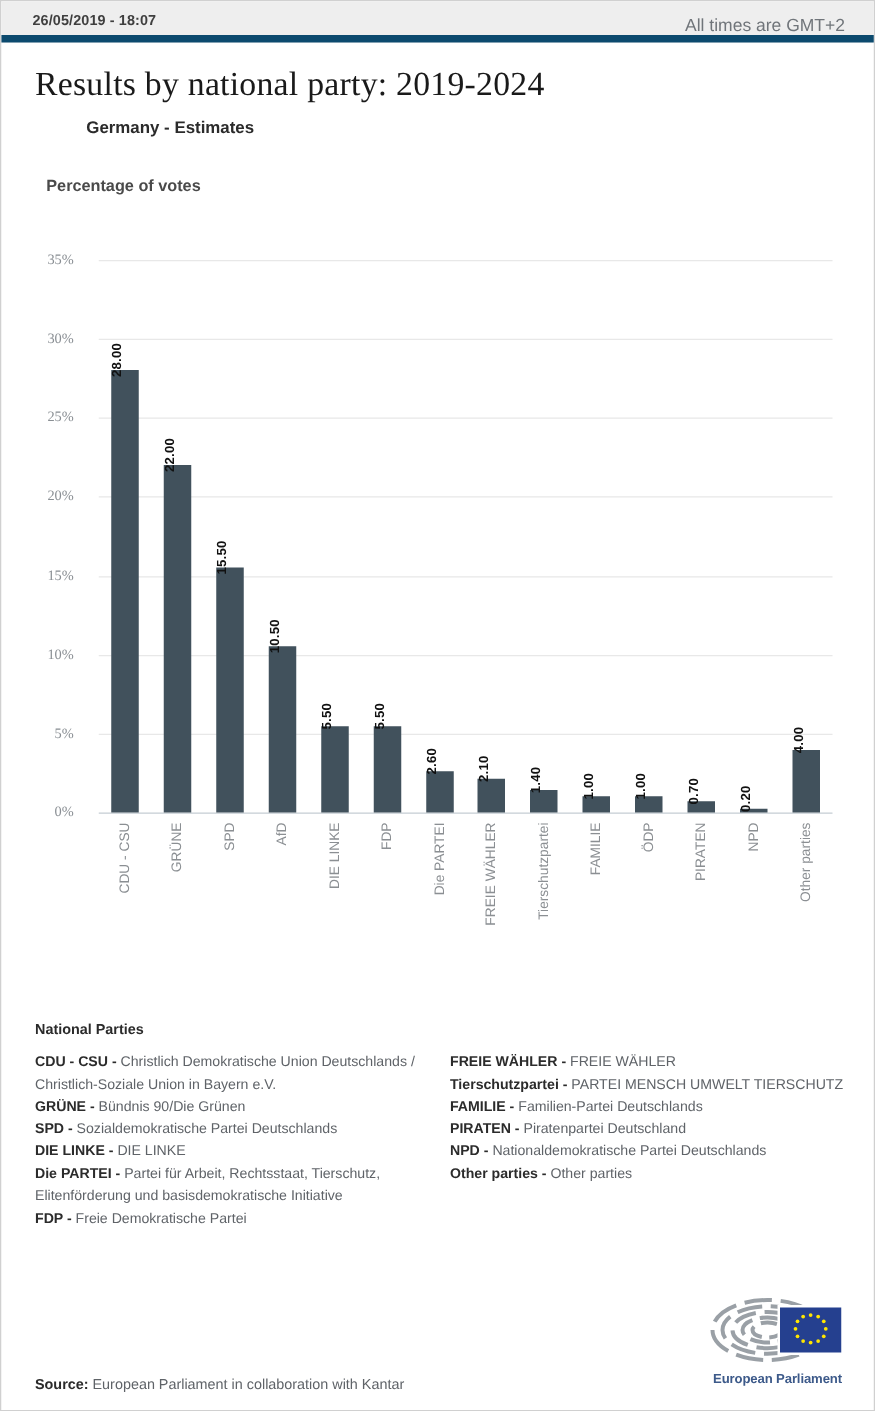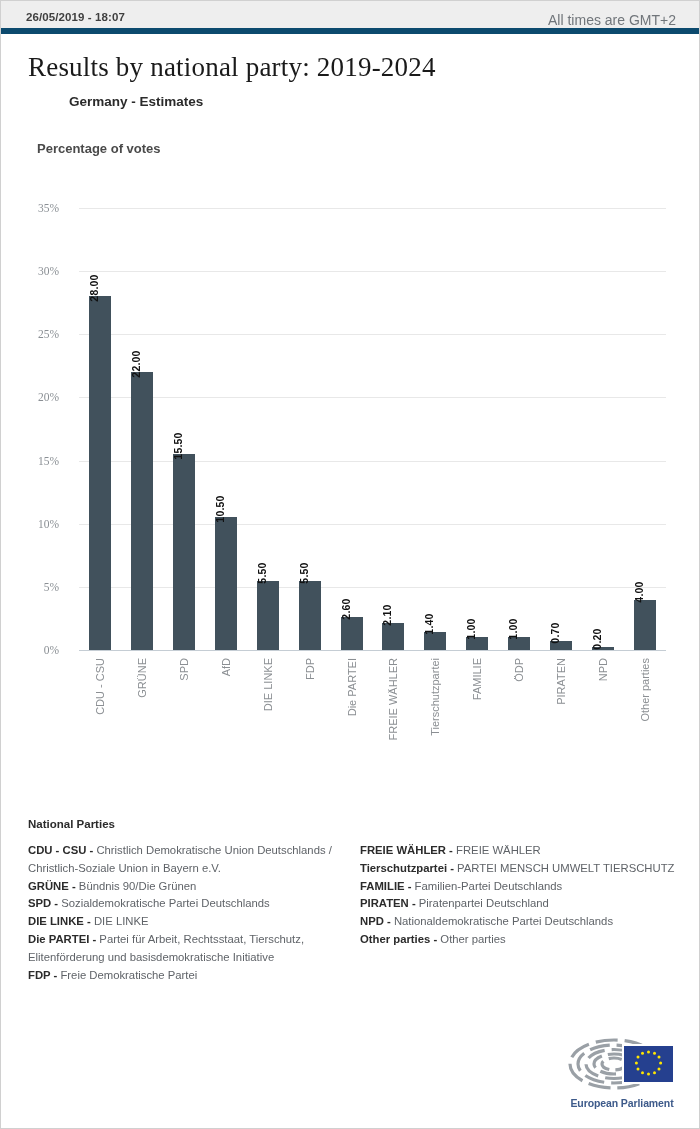--- a/index.html
+++ b/index.html
@@ -245,20 +245,23 @@
           <div class="pline"><b>FREIE WÄHLER - </b><span>FREIE WÄHLER</span></div>
           <div class="pline"><b>Tierschutzpartei - </b><span>PARTEI MENSCH UMWELT TIERSCHUTZ</span></div>
           <div class="pline"><b>FAMILIE - </b><span>Familien-Partei Deutschlands</span></div>
           <div class="pline"><b>PIRATEN - </b><span>Piratenpartei Deutschland</span></div>
           <div class="pline"><b>NPD - </b><span>Nationaldemokratische Partei Deutschlands</span></div>
           <div class="pline"><b>Other parties - </b><span>Other parties</span></div>
         </div>
     </div>
   </div>
 
+  <div id="source">
+    <b>Source:</b><span> European Parliament in collaboration with Kantar</span>
+  </div>
 
   <div id="logo">
     <svg width="110" height="58" viewBox="0 0 110 58">
       <g stroke="#9aa0a6" fill="none" stroke-width="3.2">
         <ellipse cx="47" cy="27" rx="44" ry="24" stroke-dasharray="22 7"></ellipse>
         <ellipse cx="47" cy="27" rx="36" ry="19" stroke-dasharray="20 7"></ellipse>
         <ellipse cx="47" cy="27" rx="28" ry="14.5" stroke-dasharray="18 7"></ellipse>
         <ellipse cx="47" cy="27" rx="20" ry="10" stroke-dasharray="16 6"></ellipse>
         <ellipse cx="47" cy="27" rx="12" ry="6" stroke-dasharray="13 6"></ellipse>
       </g>

